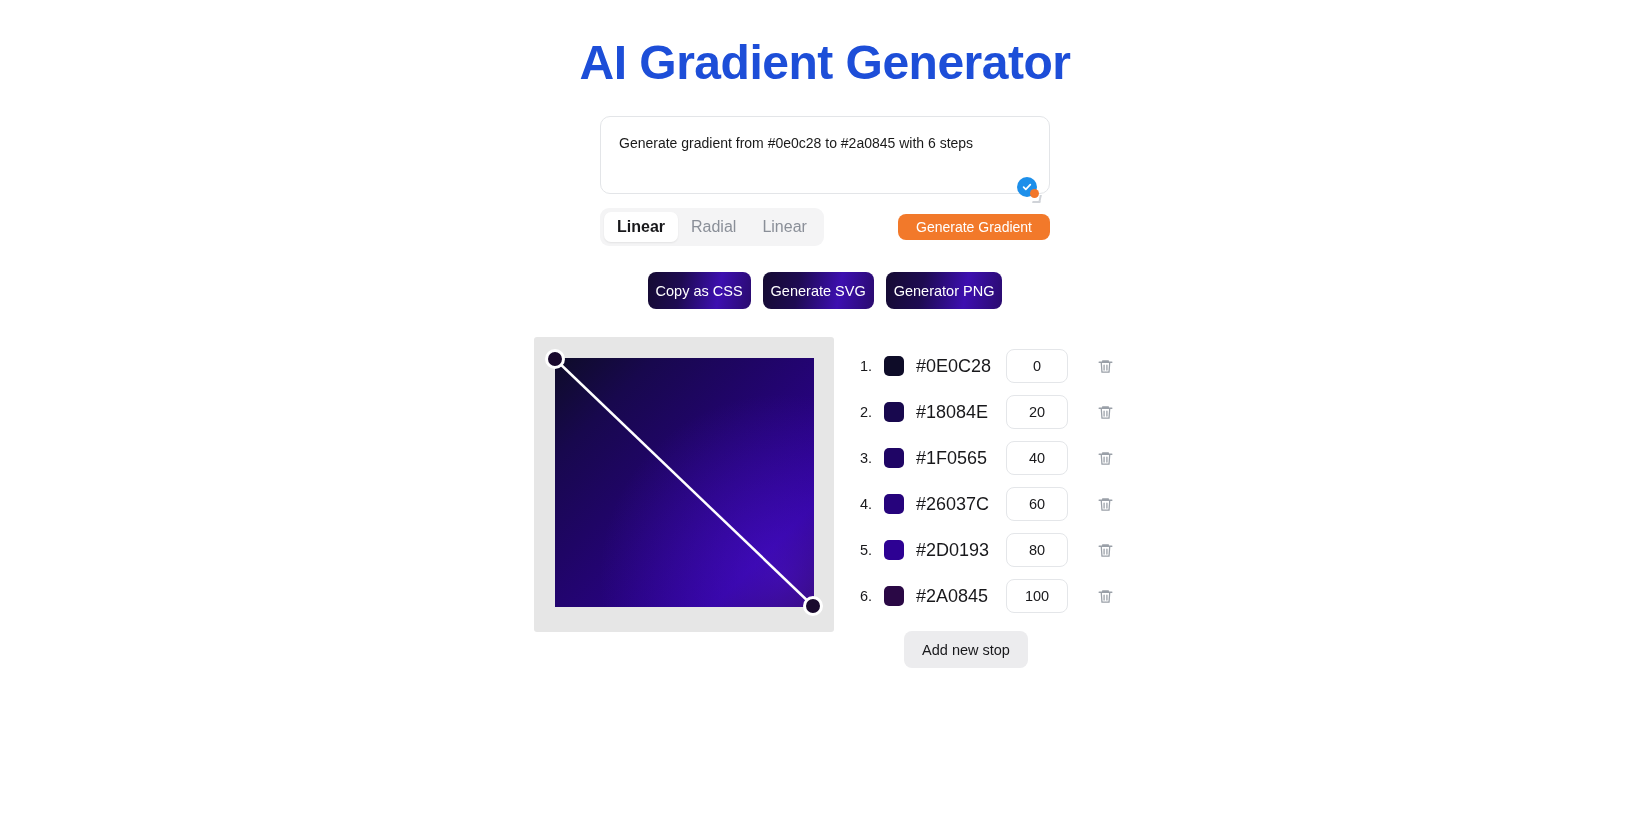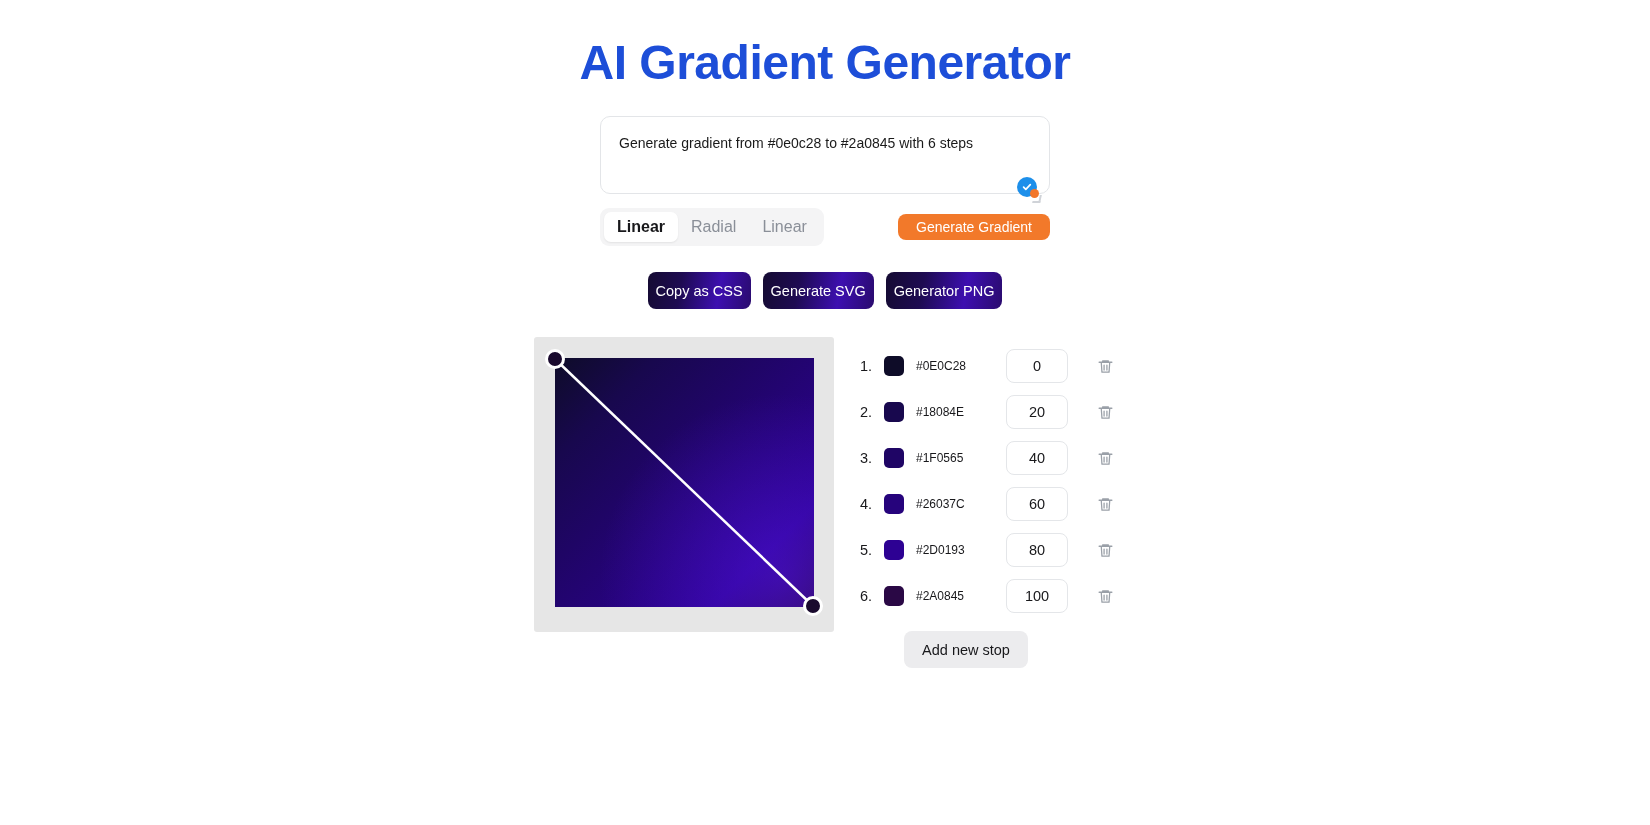--- a/index.html
+++ b/index.html
@@ -234,21 +234,21 @@
   .swatch {
     width: 20px; height: 20px;
     border-radius: 5px;
     flex: none;
     margin-right: 12px;
     cursor: pointer;
     border: none;
   }
   .stop-hex {
     width: 80px;
-    font-size: 12px;
+    font-size: 18px;
     color: #18181b;
   }
   .stop-input {
     width: 62px;
     height: 34px;
     border: 1px solid #e4e6e9;
     border-radius: 8px;
     background: #ffffff;
     font-size: 14.5px;
     font-family: inherit;

